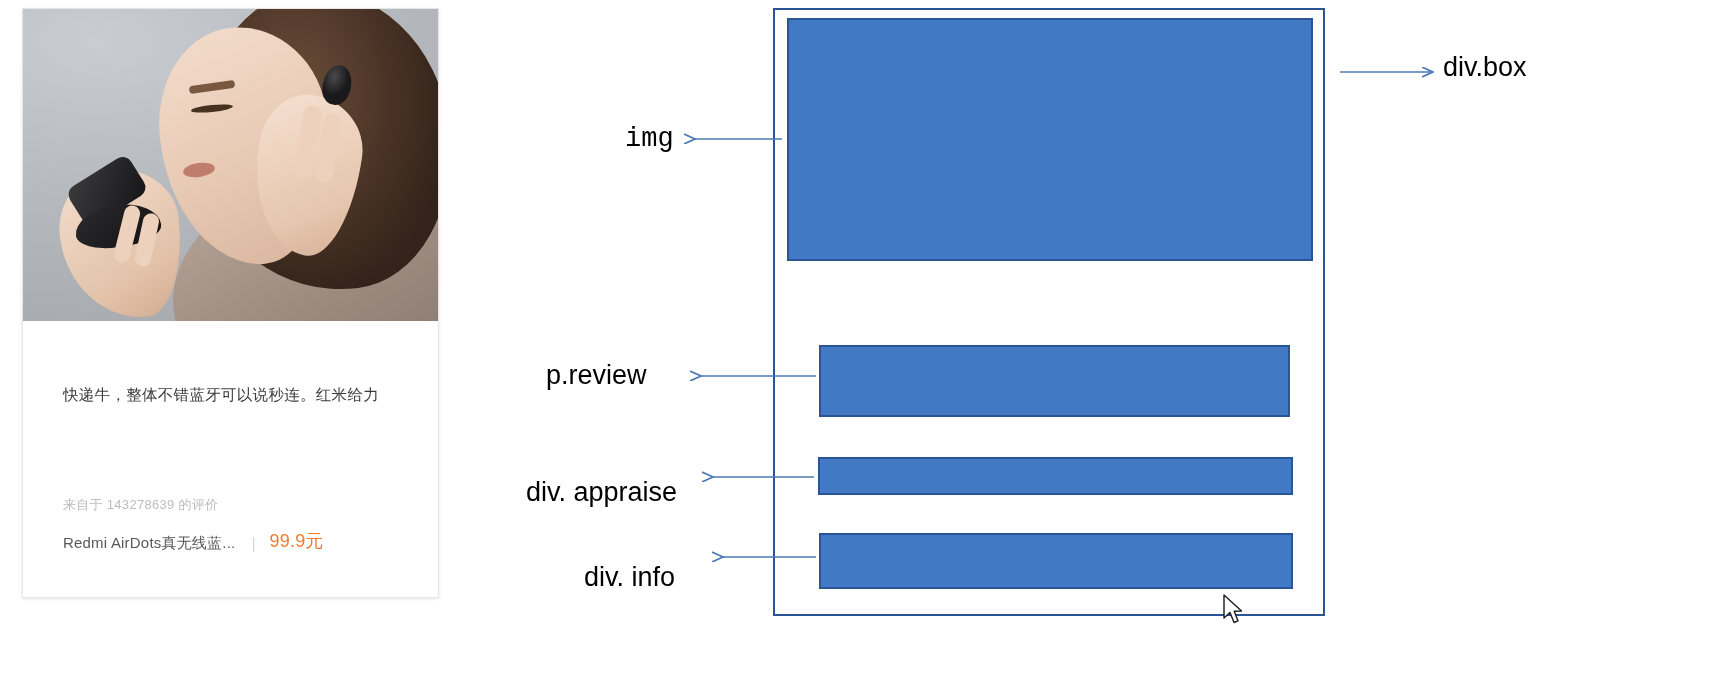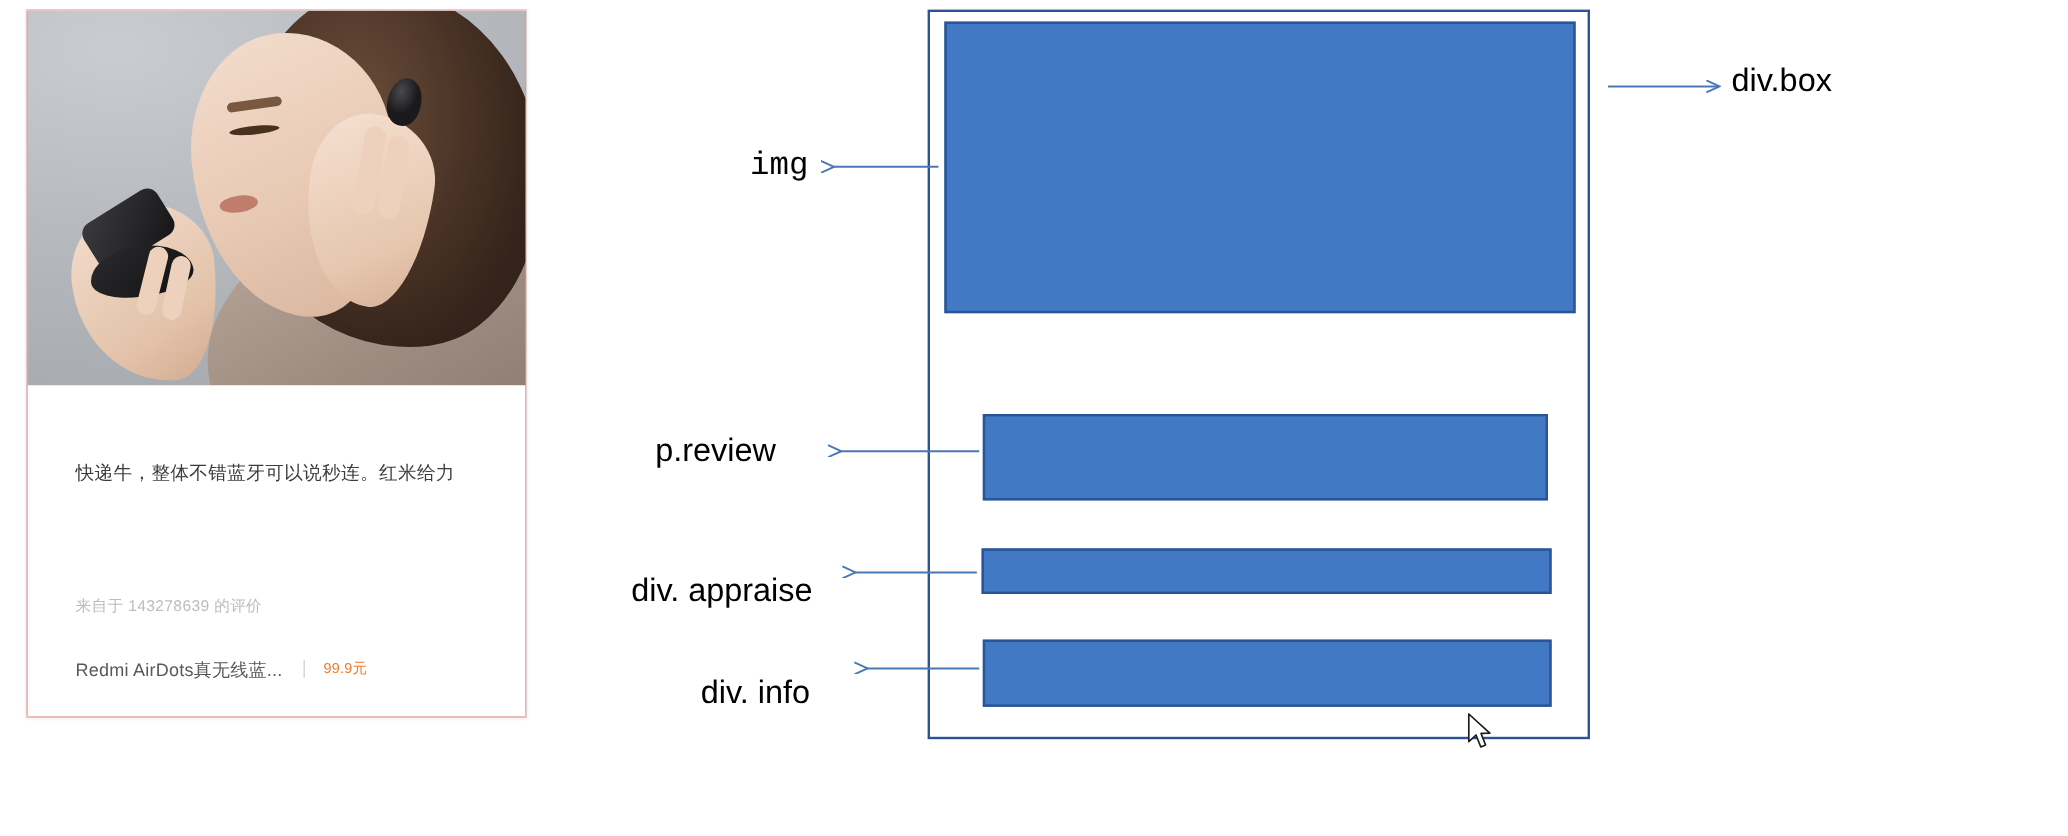--- a/index.html
+++ b/index.html
@@ -9,21 +9,21 @@
     background:#ffffff;
     font-family:"Liberation Sans","DejaVu Sans",sans-serif;
     overflow:hidden;
     position:relative;
   }
   #stage{position:absolute;left:0;top:0;width:1723px;height:697px;}
 
   
   .card{
     position:absolute;left:22px;top:8px;width:417px;height:590px;
-    background:#ef4444;
+    background:#14b8a6;
     border:1px solid #e6e6e6;
     box-shadow:0 1px 3px rgba(0,0,0,.10);
     box-sizing:border-box;
     overflow:hidden;
   }
   .card-photo{
     position:absolute;left:0;top:0;width:100%;height:312px;
     background:#b9bcc0;
     overflow:hidden;
   }
@@ -102,31 +102,31 @@
     position:absolute;left:40px;top:42px;width:340px;
     font-size:15.5px;line-height:32px;color:#3c3c3c;
     letter-spacing:.3px;
   }
   .from-line{
     position:absolute;left:40px;top:175px;
     font-size:13px;color:#bdbdbd;letter-spacing:.3px;
   }
   .info-row{
     position:absolute;left:40px;top:208px;right:26px;
-    display:flex;align-items:flex-start;
-    font-size:15px;color:#4a4a4a;margin-top:20px;
+    display:flex;align-items:flex-end;
+    font-size:15px;color:#4a4a4a;
   }
   .prod-name{
     white-space:nowrap;overflow:hidden;text-overflow:ellipsis;
     max-width:250px;color:#585858;letter-spacing:.2px;
   }
   .sep{
     color:#d8d8d8;margin:0 14px 0 16px;font-size:16px;
   }
-  .price{color:#ef7a2a;font-size:12px;letter-spacing:.2px;}
+  .price{color:#ef7a2a;font-size:18px;letter-spacing:.2px;}
 
   
   .diagram{position:absolute;left:0;top:0;width:1723px;height:498px;}
   .outer-box{
     position:absolute;left:773px;top:8px;width:552px;height:608px;
     border:2.5px solid #2a5496;background:#ffffff;box-sizing:border-box;
   }
   .blk{
     position:absolute;background:#4179c4;border:2px solid #2a5496;
     box-sizing:border-box;

